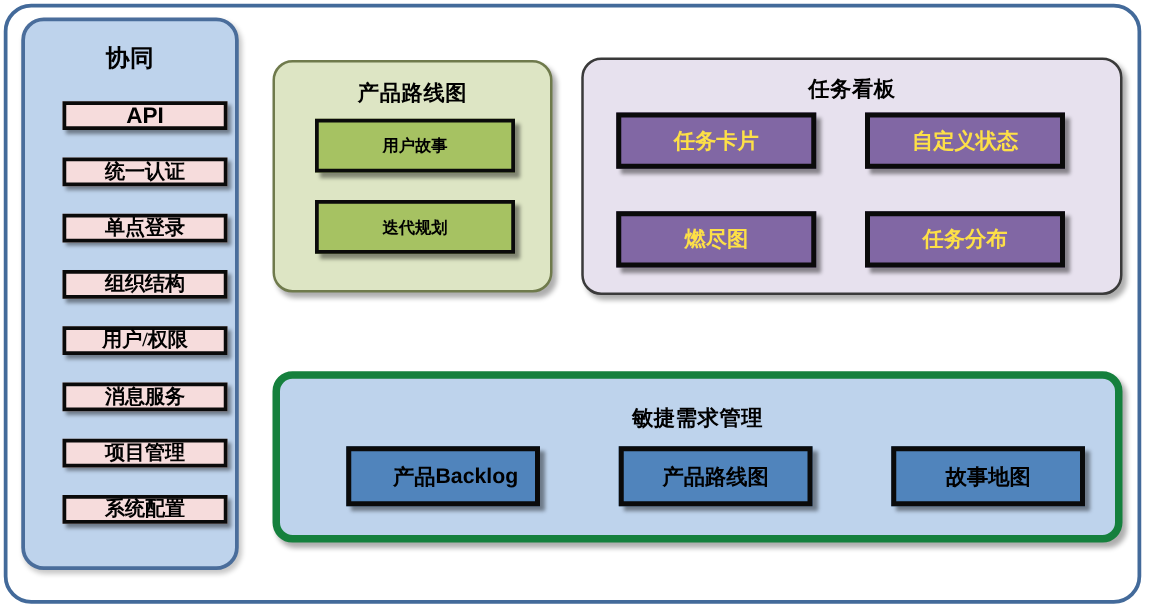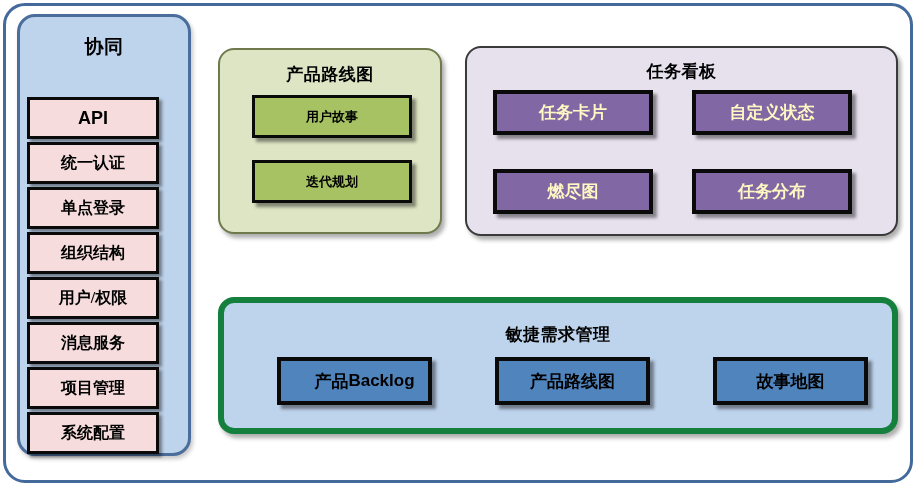--- a/index.html
+++ b/index.html
@@ -63,35 +63,34 @@
     border: 3px solid #4a6d9b;
     border-radius: 18px;
     box-shadow: 2px 3px 4px rgba(0,0,0,0.22);
   }
   #sidebar .panel-title {
     top: 17px;
     font-size: 19px;
   }
   .side-item {
     position: absolute;
-    left: 7px;
+    left: 30px;
     width: 132px;
-    height: 42px;
+    height: 23px;
     background: #f6dcdc;
     border: 3px solid #0a0a0a;
     box-sizing: border-box;
     box-shadow: 3px 3px 3px rgba(0,0,0,0.42);
     display: flex;
     align-items: center;
     justify-content: center;
     font-size: 16px;
     color: #000;
     font-family: "Liberation Serif", "DejaVu Serif", serif;
     font-weight: bold;
-    margin-top: 16px;
   }
   .side-item.latin {
     font-family: "Liberation Sans", "DejaVu Sans", sans-serif;
     font-size: 18px;
   }
 
   
   #panel-iteration {
     left: 218px;
     top: 48px;
@@ -135,21 +134,21 @@
     width: 160px;
     height: 45px;
     background: #8167a4;
     border: 4px solid #0a0a0a;
     box-sizing: border-box;
     box-shadow: 4px 4px 3px rgba(0,0,0,0.42);
     display: flex;
     align-items: center;
     justify-content: center;
     font-size: 17px;
-    color: #fef9c3;
+    color: #fde047;
     font-family: "Liberation Serif", "DejaVu Serif", serif;
     font-weight: bold;
   }
 
   
   #panel-agile {
     left: 218px;
     top: 297px;
     width: 680px;
     height: 137px;

